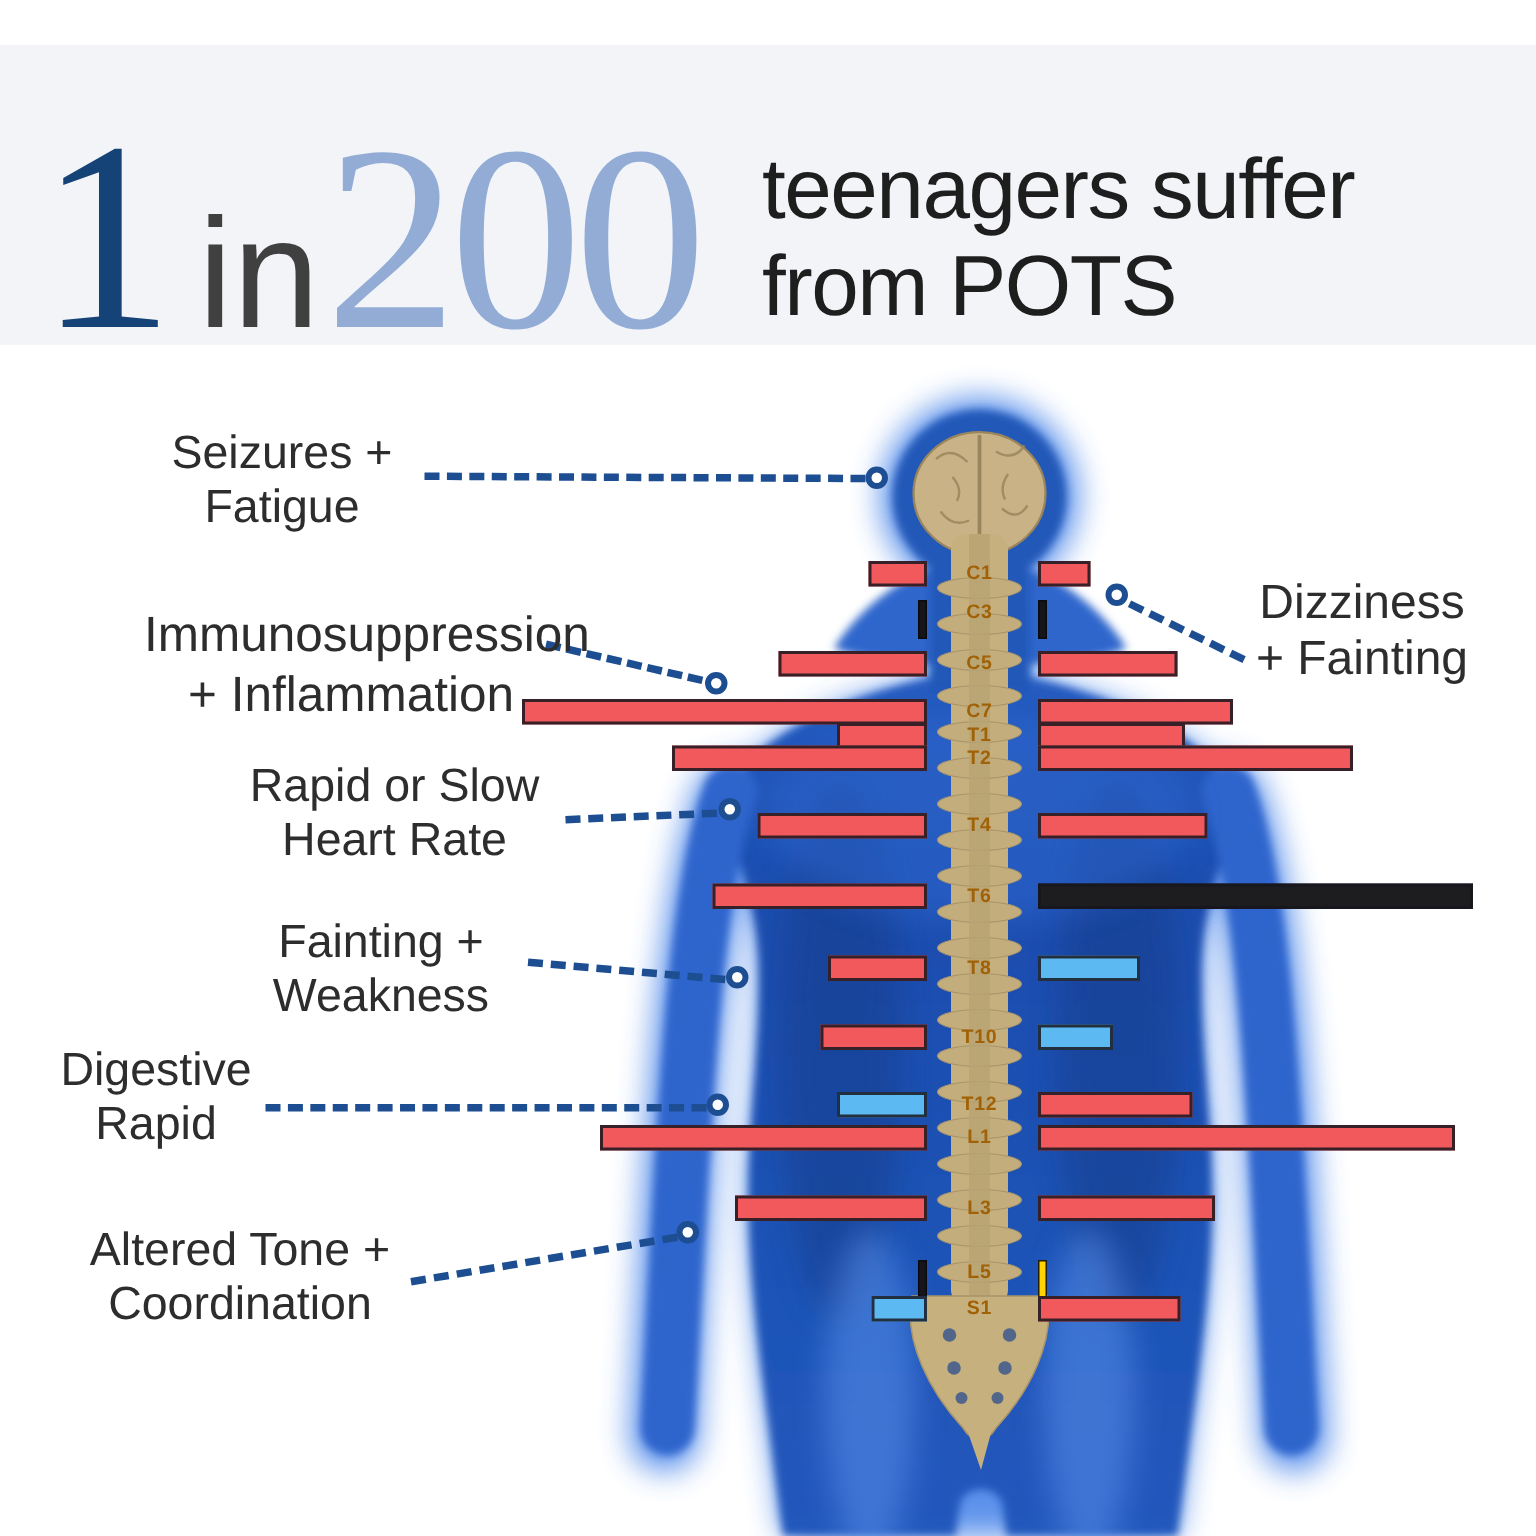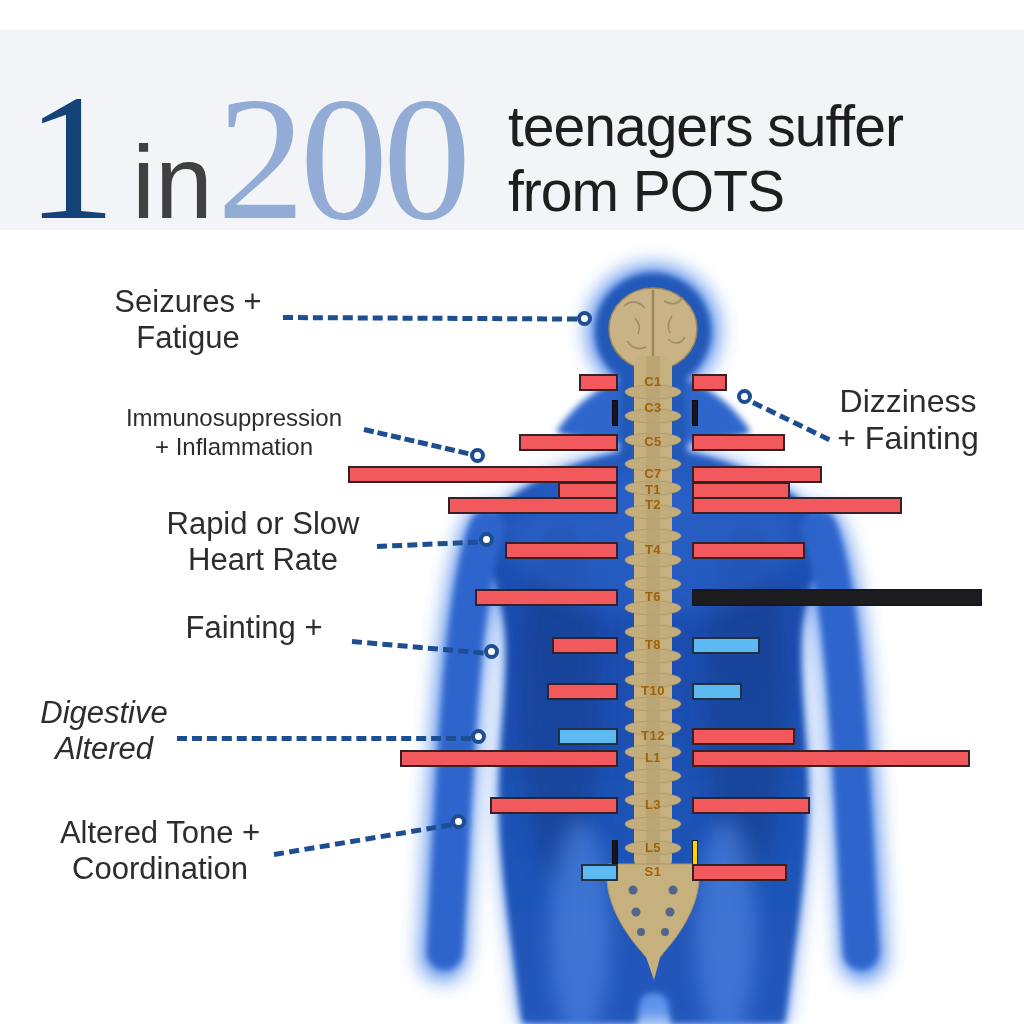--- a/index.html
+++ b/index.html
@@ -14,24 +14,24 @@
   .stat-one { font-family:"Liberation Serif", serif; font-size:180px; line-height:1; color:#164377; font-weight:400; }
   .stat-in  { font-size:104px; line-height:1; color:#404040; margin:0 4px 0 16px; }
   .stat-hundred { font-family:"Liberation Serif", serif; font-size:176px; line-height:1; color:#93acd6; letter-spacing:-5px; }
   .headline { position:absolute; left:508px; top:64px; font-size:57px; line-height:1.14; color:#1e1e1e; letter-spacing:-1px; }
   .headline span { display:block; }
 
   
   .callout { position:absolute; text-align:center; color:#2d2d2d; font-size:31px; line-height:1.16; z-index:6; }
   .callout span { display:block; }
   .co-seizures  { left:82px;  top:284px; width:212px; }
-  .co-immuno    { left:96px;  top:403px; width:276px; font-size:24px; line-height:1.22; }
+  .co-immuno    { left:96px;  top:403px; width:276px; font-size:33px; line-height:1.22; }
   .co-rapid     { left:144px; top:506px; width:238px; }
   .co-fatigue   { left:158px; top:610px; width:192px; }
-  .co-digestive { left:20px;  top:695px; width:168px;font-style:italic; }
+  .co-digestive { left:20px;  top:695px; width:168px; }
   .co-altered   { left:26px;  top:815px; width:268px; }
   .co-dizziness { left:822px; top:383px; width:172px; font-size:32px; }
 
   
   .dash { position:absolute; height:0; border-top:5px dashed #1d4e91; transform-origin:0 50%; z-index:5; }
   .dot  { position:absolute; width:15px; height:15px; border:4px solid #1d4e91; border-radius:50%;
           background:#ffffff; box-sizing:border-box; z-index:5; }
 
   
   #bars-layer { position:absolute; left:0; top:0; width:1024px; height:1024px; z-index:3; }
@@ -200,24 +200,25 @@
   <div class="callout co-immuno">
     <span>Immunosuppression</span>
     <span>+ Inflammation</span>
   </div>
   <div class="callout co-rapid">
     <span>Rapid or Slow</span>
     <span>Heart Rate</span>
   </div>
   <div class="callout co-fatigue">
     <span>Fainting +</span>
+    <span>Weakness</span>
   </div>
   <div class="callout co-digestive">
     <span>Digestive</span>
-    <span>Altered</span>
+    <span>Rapid</span>
   </div>
   <div class="callout co-altered">
     <span>Altered Tone +</span>
     <span>Coordination</span>
   </div>
   <div class="callout co-dizziness">
     <span>Dizziness</span>
     <span>+ Fainting</span>
   </div>
 

